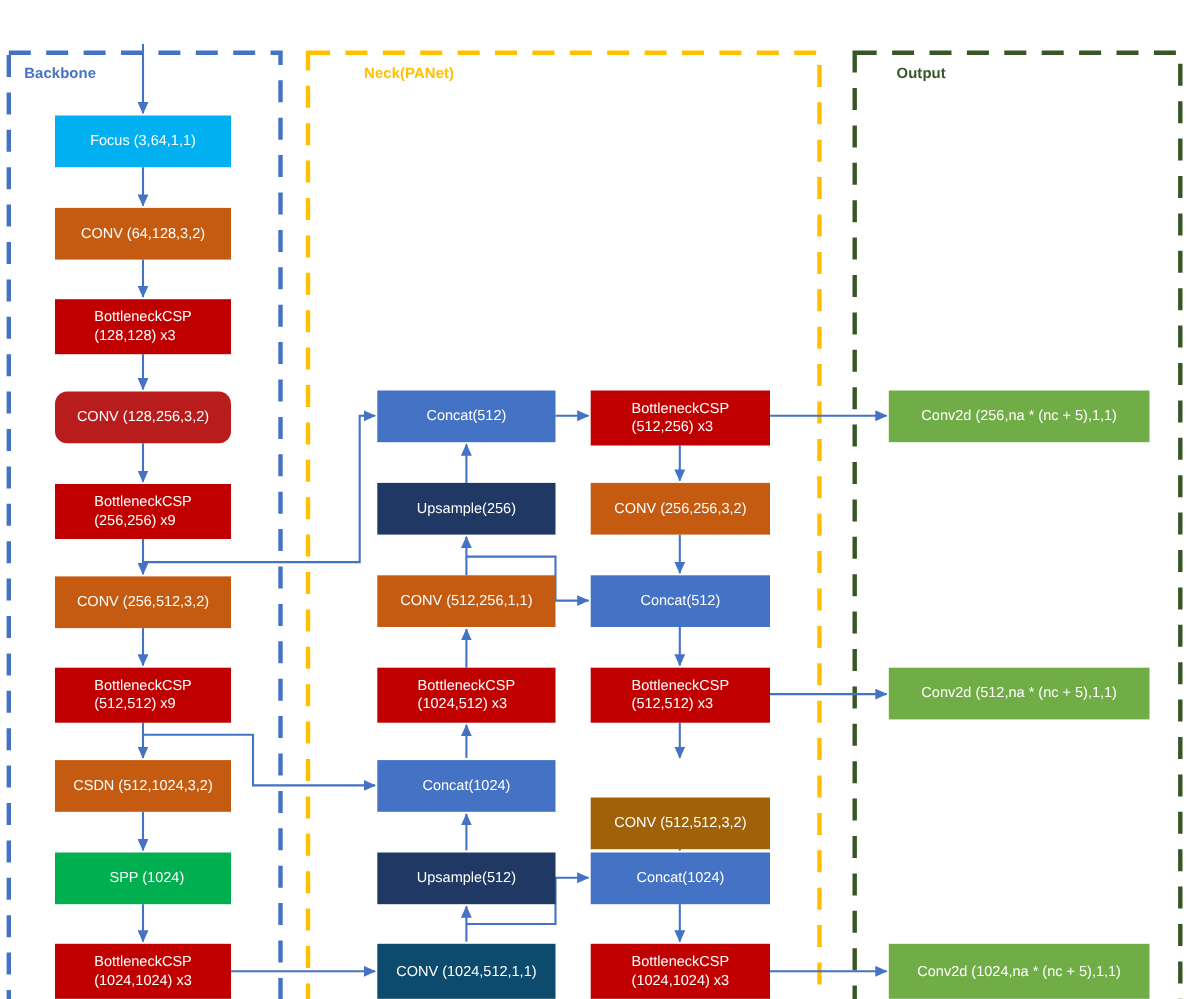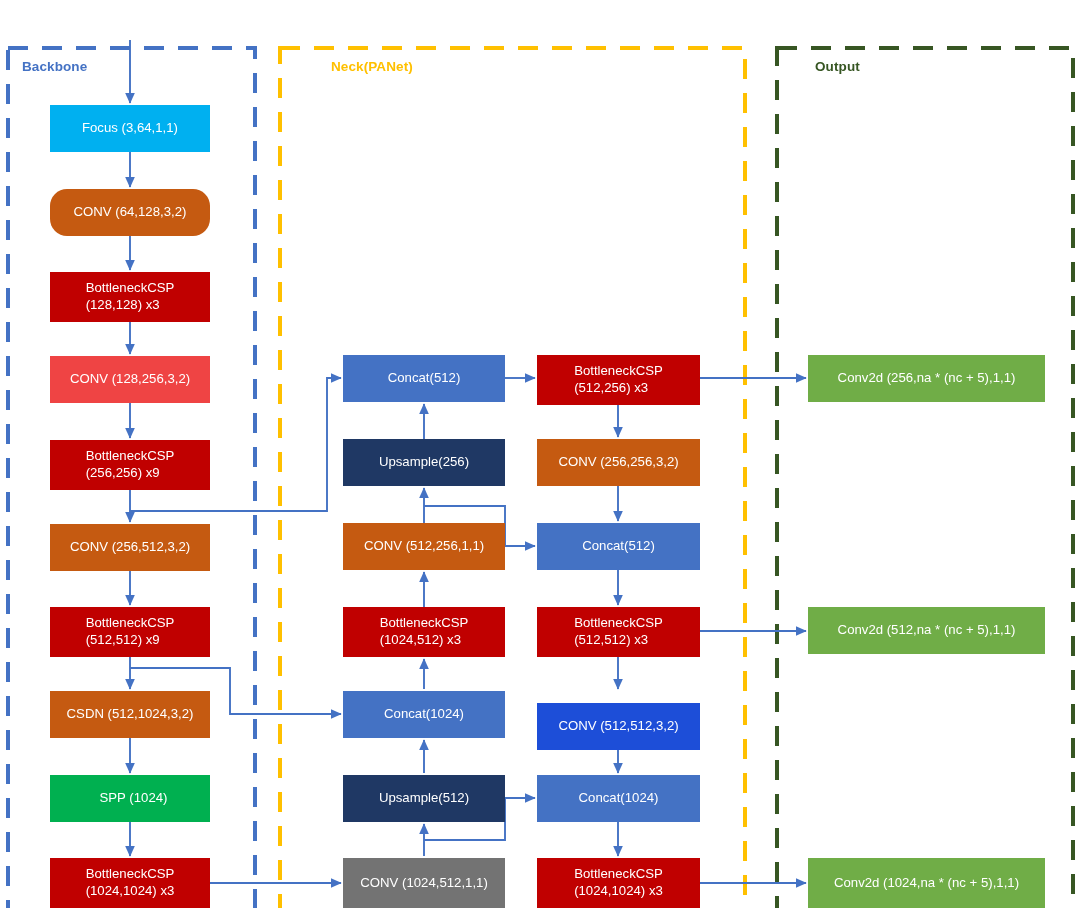--- a/index.html
+++ b/index.html
@@ -109,48 +109,48 @@
         <polyline points="618,698 618,733" fill="none" stroke="#4472c4" stroke-width="1.9" marker-end="url(#arrowhead)"></polyline>
         <polyline points="618,782 618,816" fill="none" stroke="#4472c4" stroke-width="1.9" marker-end="url(#arrowhead)"></polyline>
         <polyline points="700,338 806,338" fill="none" stroke="#4472c4" stroke-width="1.9" marker-end="url(#arrowhead)"></polyline>
         <polyline points="700,591 806,591" fill="none" stroke="#4472c4" stroke-width="1.9" marker-end="url(#arrowhead)"></polyline>
         <polyline points="700,843 806,843" fill="none" stroke="#4472c4" stroke-width="1.9" marker-end="url(#arrowhead)"></polyline>
       </g>
   </svg>
 
   <div id="nodes-root">
       <div class="node" style="left: 50px; top: 65px; width: 160px; height: 47px; background: rgb(0, 176, 240);">Focus (3,64,1,1)</div>
-      <div class="node" style="left: 50px; top: 149px; width: 160px; height: 47px; background: rgb(197, 90, 17); border-radius: 17px;">CONV (64,128,3,2)</div>
+      <div class="node" style="left: 50px; top: 149px; width: 160px; height: 47px; background: rgb(197, 90, 17);">CONV (64,128,3,2)</div>
       <div class="node" style="left: 50px; top: 232px; width: 160px; height: 50px; background: rgb(192, 0, 0);">BottleneckCSP
 (128,128) x3</div>
-      <div class="node" style="left: 50px; top: 316px; width: 160px; height: 47px; background: #ef4444;">CONV (128,256,3,2)</div>
+      <div class="node" style="left: 50px; top: 316px; width: 160px; height: 47px; background: #b91c1c; border-radius: 11px;">CONV (128,256,3,2)</div>
       <div class="node" style="left: 50px; top: 400px; width: 160px; height: 50px; background: rgb(192, 0, 0);">BottleneckCSP
 (256,256) x9</div>
       <div class="node" style="left: 50px; top: 484px; width: 160px; height: 47px; background: rgb(197, 90, 17);">CONV (256,512,3,2)</div>
       <div class="node" style="left: 50px; top: 567px; width: 160px; height: 50px; background: rgb(192, 0, 0);">BottleneckCSP
 (512,512) x9</div>
       <div class="node" style="left: 50px; top: 651px; width: 160px; height: 47px; background: rgb(197, 90, 17);">CSDN (512,1024,3,2)</div>
       <div class="node" style="left: 50px; top: 735px; width: 160px; height: 47px; background: rgb(0, 176, 80); padding-left: 11px;">SPP (1024)</div>
       <div class="node" style="left: 50px; top: 818px; width: 160px; height: 50px; background: rgb(192, 0, 0);">BottleneckCSP
 (1024,1024) x3</div>
       <div class="node" style="left: 343px; top: 315px; width: 162px; height: 47px; background: rgb(68, 114, 196);">Concat(512)</div>
       <div class="node" style="left: 343px; top: 399px; width: 162px; height: 47px; background: rgb(31, 56, 100);">Upsample(256)</div>
       <div class="node" style="left: 343px; top: 483px; width: 162px; height: 47px; background: rgb(197, 90, 17);">CONV (512,256,1,1)</div>
       <div class="node" style="left: 343px; top: 567px; width: 162px; height: 50px; background: rgb(192, 0, 0);">BottleneckCSP
 (1024,512) x3</div>
       <div class="node" style="left: 343px; top: 651px; width: 162px; height: 47px; background: rgb(68, 114, 196);">Concat(1024)</div>
       <div class="node" style="left: 343px; top: 735px; width: 162px; height: 47px; background: rgb(31, 56, 100);">Upsample(512)</div>
-      <div class="node" style="left: 343px; top: 818px; width: 162px; height: 50px; background: #737373;">CONV (1024,512,1,1)</div>
+      <div class="node" style="left: 343px; top: 818px; width: 162px; height: 50px; background: #0c4a6e;">CONV (1024,512,1,1)</div>
       <div class="node" style="left: 537px; top: 315px; width: 163px; height: 50px; background: rgb(192, 0, 0);">BottleneckCSP
 (512,256) x3</div>
       <div class="node" style="left: 537px; top: 399px; width: 163px; height: 47px; background: rgb(197, 90, 17);">CONV (256,256,3,2)</div>
       <div class="node" style="left: 537px; top: 483px; width: 163px; height: 47px; background: rgb(68, 114, 196);">Concat(512)</div>
       <div class="node" style="left: 537px; top: 567px; width: 163px; height: 50px; background: rgb(192, 0, 0);">BottleneckCSP
 (512,512) x3</div>
-      <div class="node" style="left: 537px; top: 663px; width: 163px; height: 47px; background: #1d4ed8;">CONV (512,512,3,2)</div>
+      <div class="node" style="left: 537px; top: 685px; width: 163px; height: 47px; background: #a16207;">CONV (512,512,3,2)</div>
       <div class="node" style="left: 537px; top: 735px; width: 163px; height: 47px; background: rgb(68, 114, 196);">Concat(1024)</div>
       <div class="node" style="left: 537px; top: 818px; width: 163px; height: 50px; background: rgb(192, 0, 0);">BottleneckCSP
 (1024,1024) x3</div>
       <div class="node" style="left: 808px; top: 315px; width: 237px; height: 47px; background: rgb(112, 173, 71);">Conv2d (256,na * (nc + 5),1,1)</div>
       <div class="node" style="left: 808px; top: 567px; width: 237px; height: 47px; background: rgb(112, 173, 71);">Conv2d (512,na * (nc + 5),1,1)</div>
       <div class="node" style="left: 808px; top: 818px; width: 237px; height: 50px; background: rgb(112, 173, 71);">Conv2d (1024,na * (nc + 5),1,1)</div>
     </div>
 
   <div id="watermarks-root">
       <div class="watermark" style="left: 957px; top: 882px;">CSDN @TopFandy</div>

